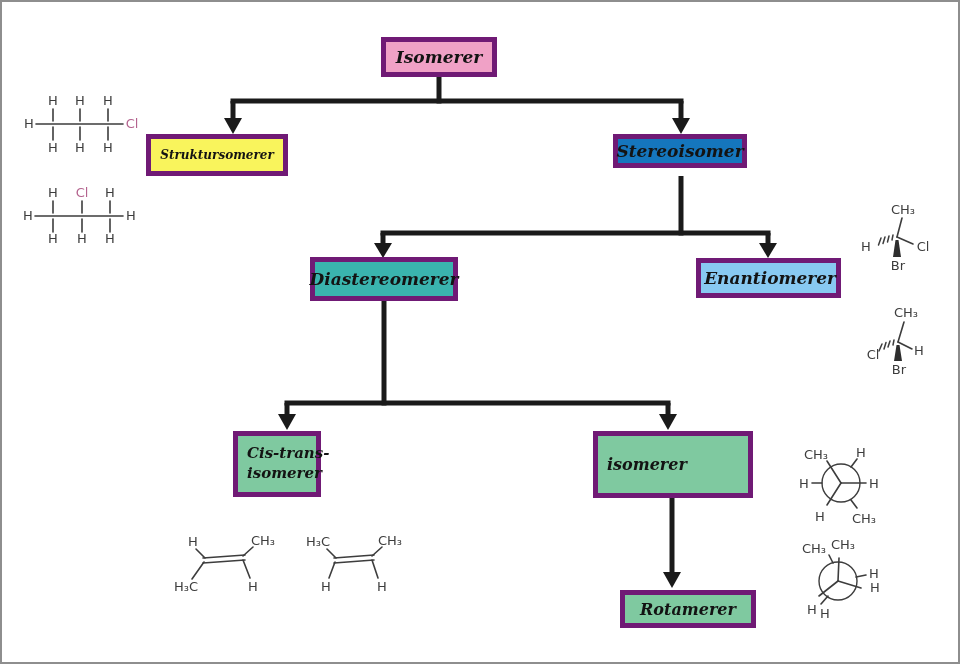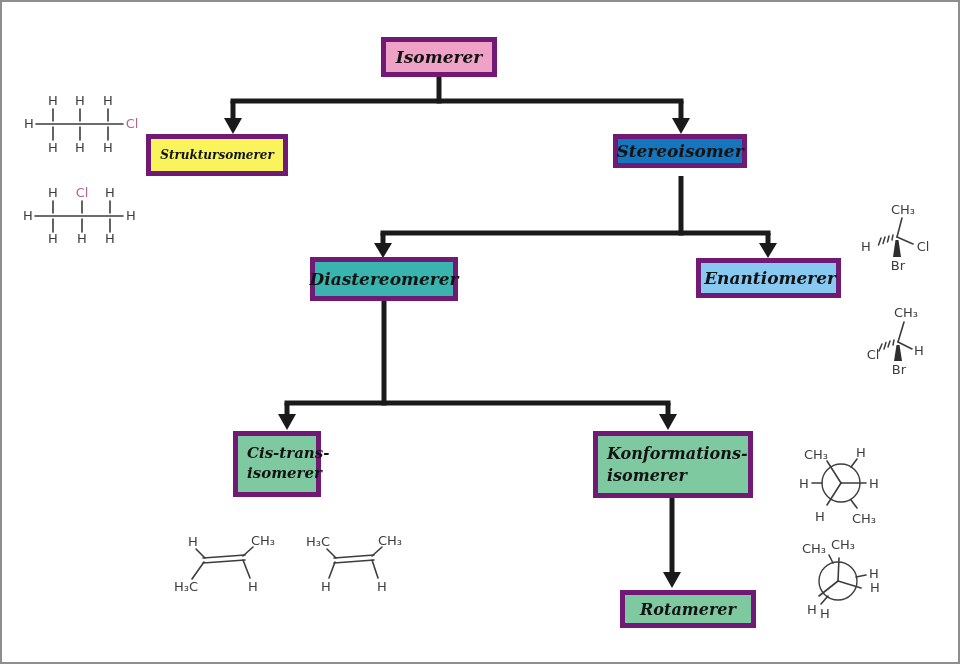--- a/index.html
+++ b/index.html
@@ -211,21 +211,20 @@
   <div class="node" id="node-enantiomerer" style="background: rgb(136, 201, 241); justify-content: flex-end;">
     <span>Enantiomerer</span>
   </div>
 
   <div class="node two-line" id="node-cistrans" style="background: rgb(127, 201, 160);">
     <span>Cis-trans-</span>
     <span>isomerer</span>
   </div>
 
   <div class="node two-line" id="node-konformations" style="background: rgb(127, 201, 160);">
-    <span>Konformations-</span>
     <span>isomerer</span>
   </div>
 
   <div class="node" id="node-rotamerer" style="background: rgb(127, 201, 160);">
     <span>Rotamerer</span>
   </div>
 
   <div class="frame"></div>
 </div>
 

